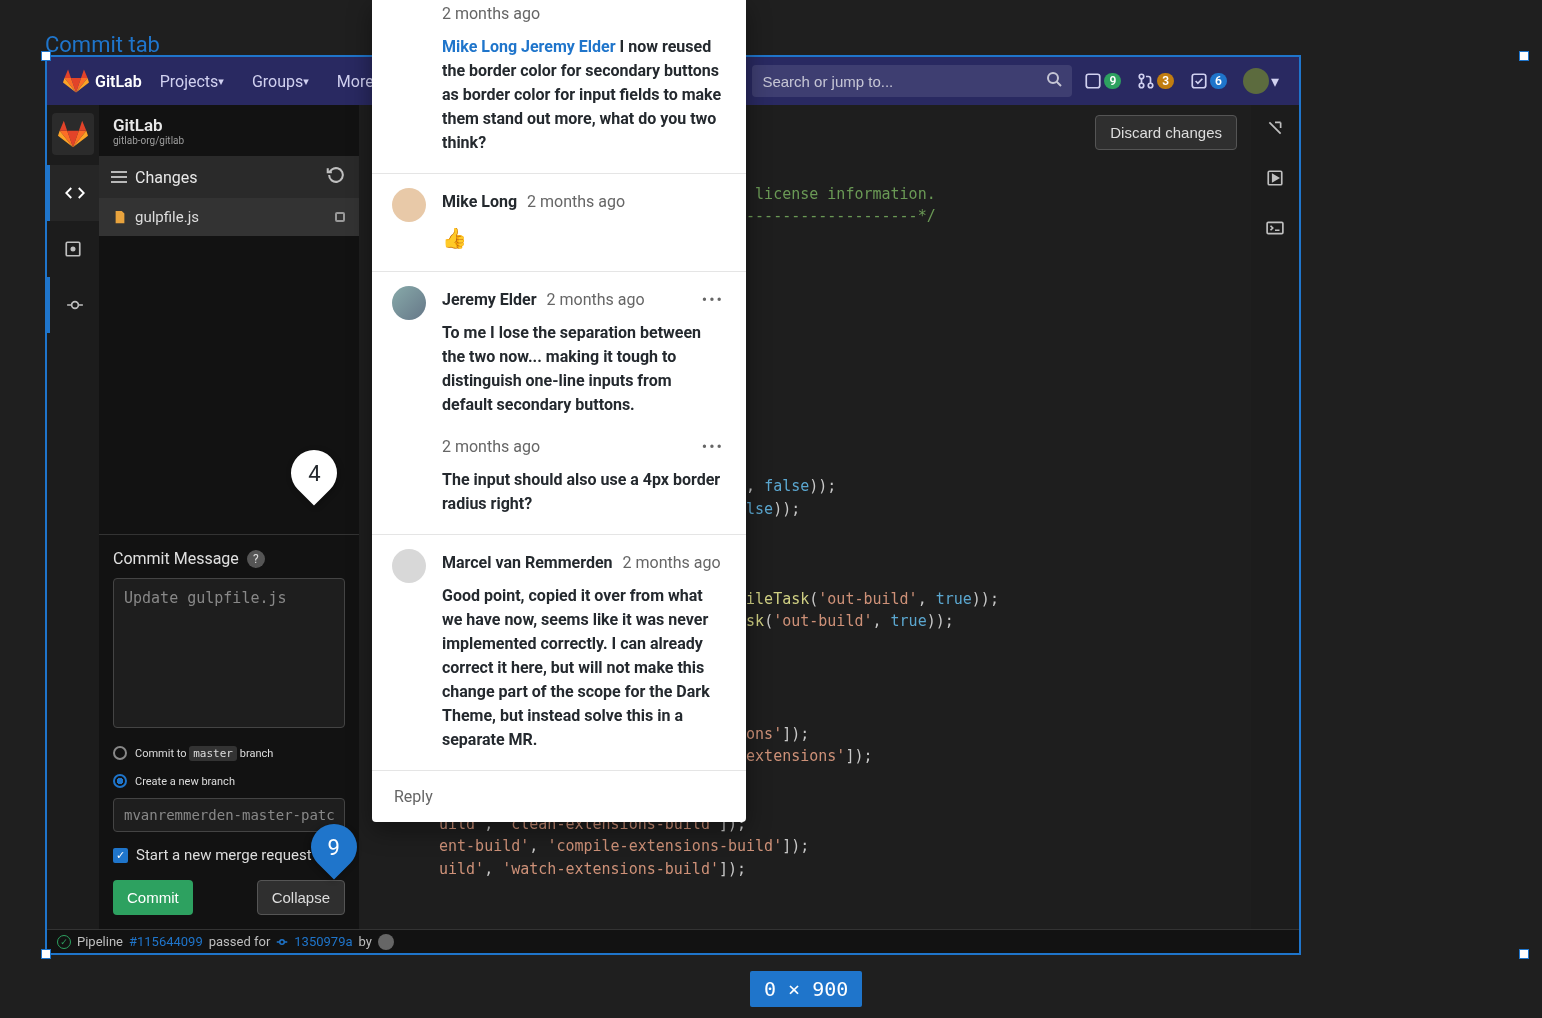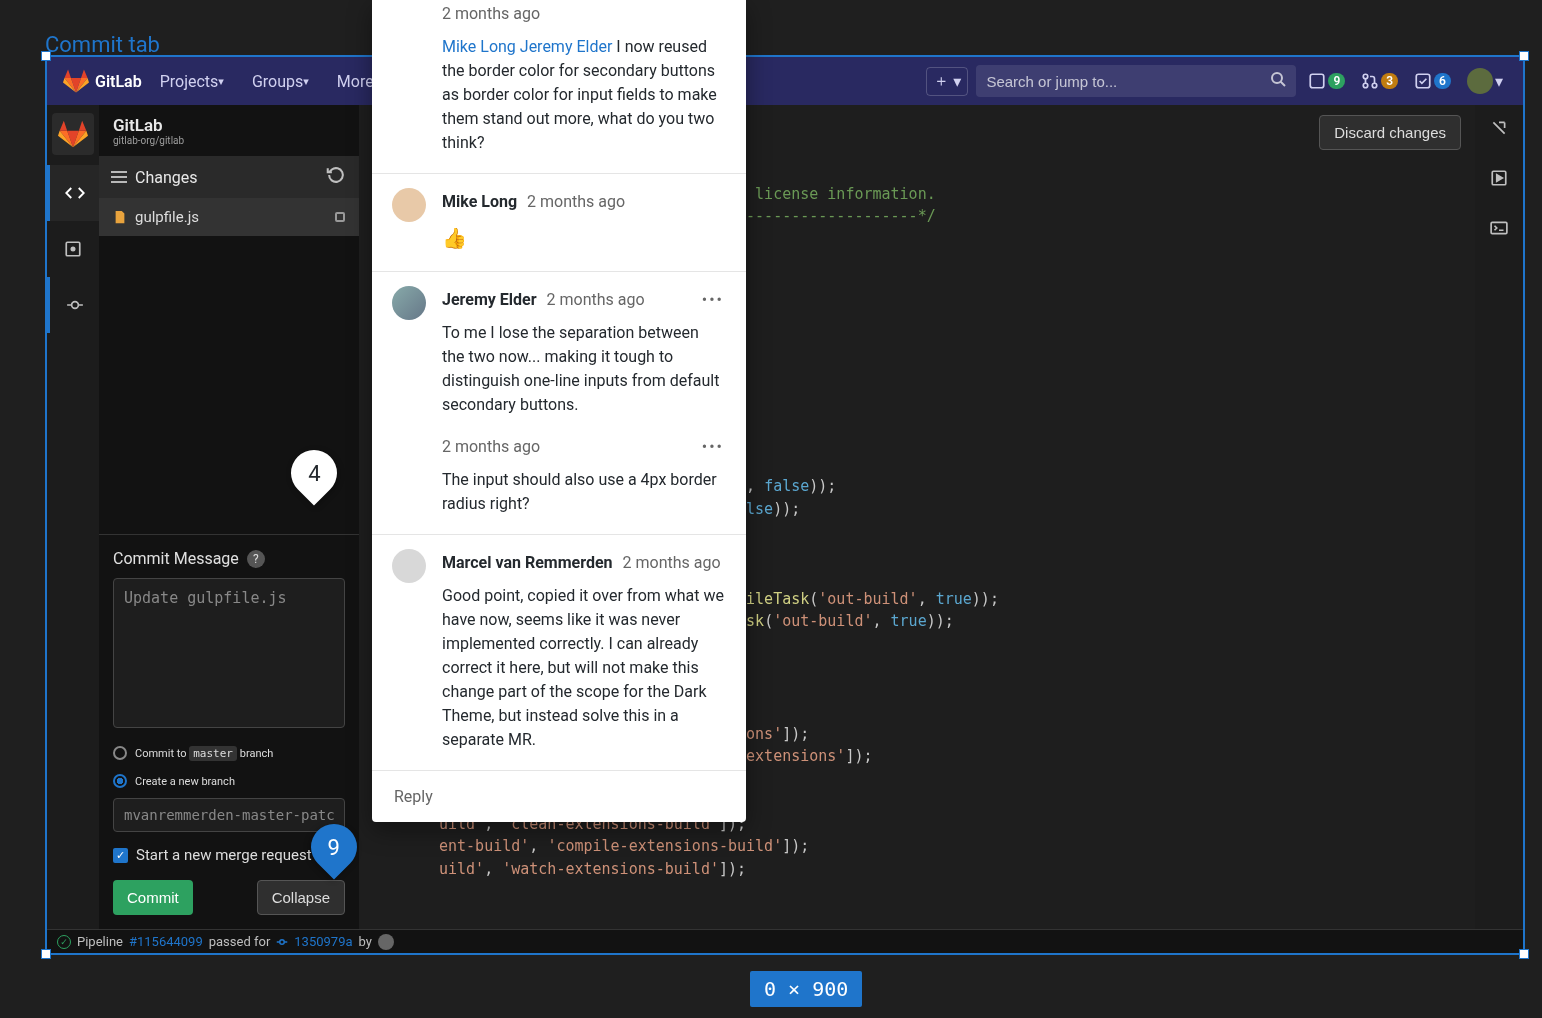--- a/index.html
+++ b/index.html
@@ -15,21 +15,21 @@
   .design-label {
     position: absolute;
     top: 32px; left: 45px;
     color: #1f75cb;
     font-size: 22px;
     z-index: 10;
   }
   .app-frame {
     position: absolute;
     top: 55px; left: 45px;
-    width: 1480px; height: 900px;
+    width: 1256px; height: 900px;
     border: 2px solid #1f75cb;
     background: #121212;
     overflow: hidden;
   }
   .sel-handle { position:absolute; width:10px; height:10px; background:#fff; border:1px solid #1f75cb; z-index: 60;}
   .sel-tl { top:51px; left:41px;} .sel-tr { top:51px; left:1519px;}
   .sel-bl { top:949px; left:41px;} .sel-br { top:949px; left:1519px;}
 
   
   .topnav {
@@ -116,21 +116,21 @@
     max-height: 1018px;
     overflow:hidden;
   }
   .t-item { border-bottom:1px solid #e5e5e5; padding:18px 22px 18px 70px; position:relative;}
   .t-item.continued { padding-top:4px;}
   .t-av { position:absolute; left:20px; top:14px; width:34px; height:34px; border-radius:50%; background:#d0d0d0;}
   .t-head { display:flex; align-items:center; gap:10px; margin-bottom:12px; flex-wrap:wrap;}
   .t-name { font-weight:700; color:#24292e;}
   .t-time { color:#666; font-size:16px;}
   .t-menu { margin-left:auto; color:#666; cursor:pointer; letter-spacing:2px;}
-  .t-body { color:#24292e; line-height:1.5;}
+  .t-body { color:#24292e; line-height:1.5;font-weight:bold;}
   .mention { color:#1f75cb;}
   .reply-row { padding:16px 22px; color:#666;}
   .emoji { font-size:20px;}
 
   
   .pin { position:absolute; width:46px; height:54px; z-index:55;}
   .pin .bub { width:46px; height:46px; border-radius:50% 50% 50% 0; background:#fff; transform:rotate(-45deg); box-shadow:0 2px 6px rgba(0,0,0,0.3); display:flex; align-items:center; justify-content:center;}
   .pin.blue .bub { background:#1f75cb; border-radius:50% 50% 0 50%; transform:rotate(45deg);}
   .pin .bub span { transform:rotate(45deg); font-size:22px; font-weight:400; color:#24292e;}
   .pin.blue .bub span { transform:rotate(-45deg); color:#fff;}

